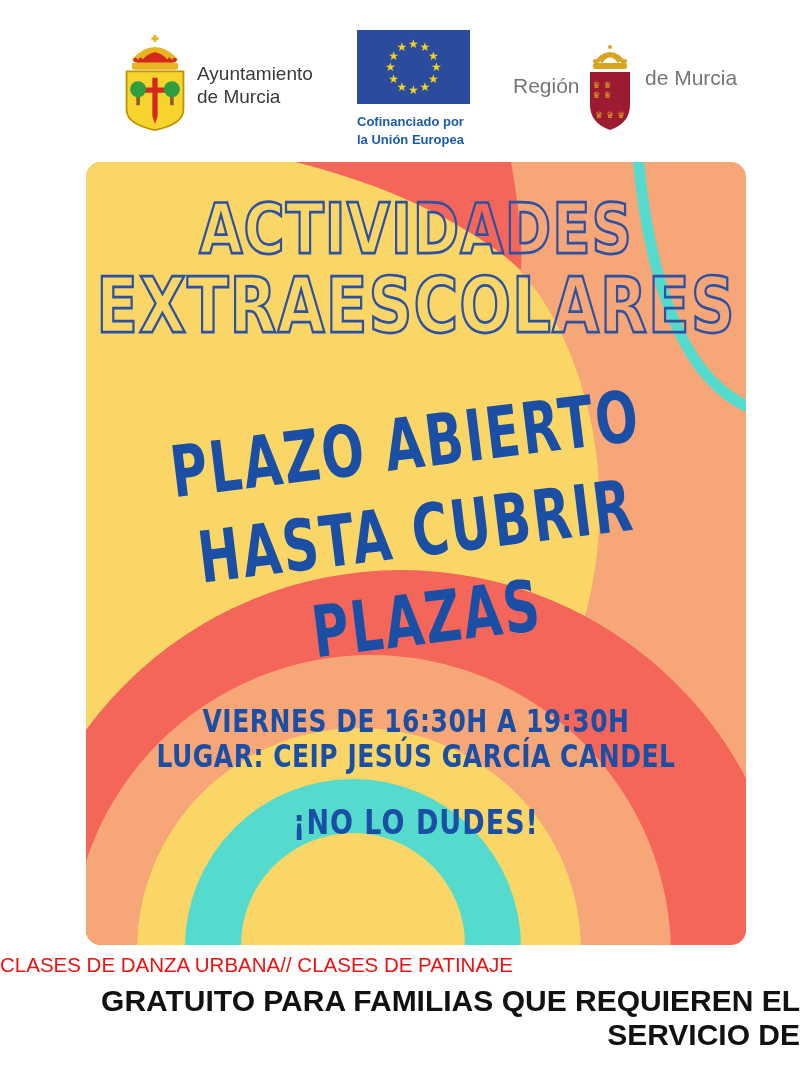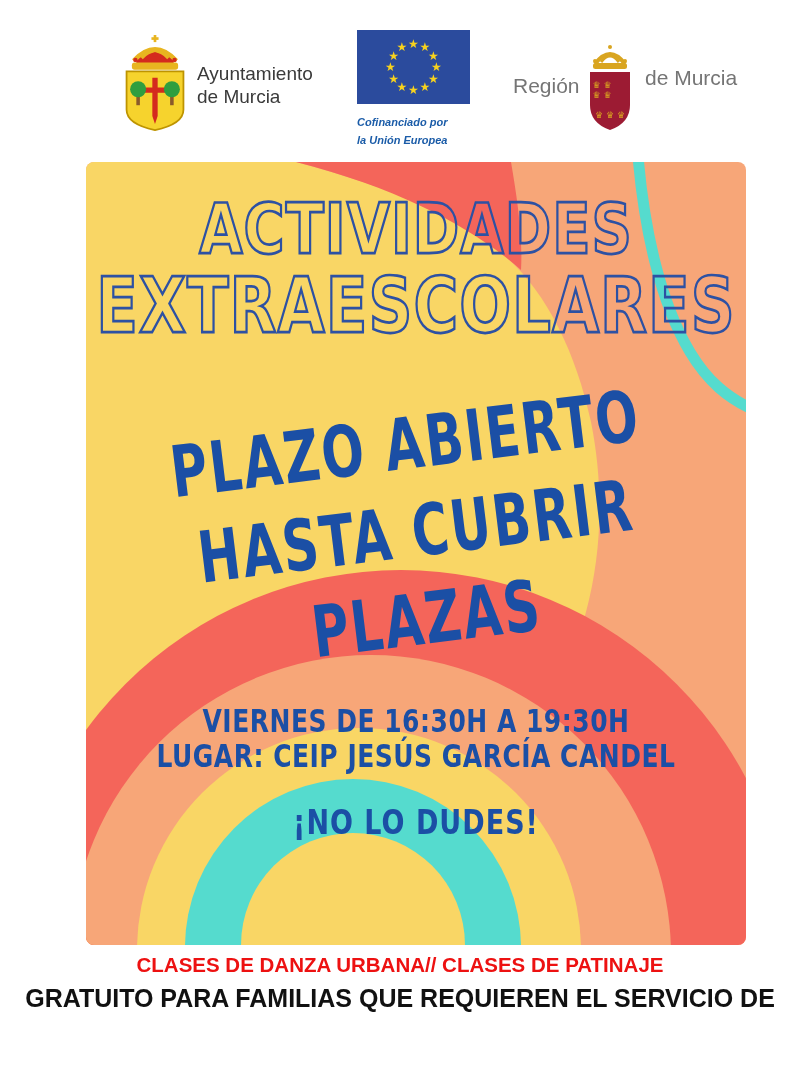--- a/index.html
+++ b/index.html
@@ -17,30 +17,30 @@
   .logo-group{position:absolute;}
   .ricote-group{left:115px;top:28px;width:200px;height:110px;}
   .ricote-coa{position:absolute;left:0;top:0;}
   .ricote-text{position:absolute;left:82px;top:34px;color:var(--ricote-gray);
                font-size:19px;line-height:23px;}
   .eu-group{left:357px;top:30px;width:140px;}
   .eu-flag{position:relative;width:113px;height:74px;background:var(--eu-blue);}
   .eu-star{position:absolute;transform:translate(-50%,-50%);color:var(--gold);
            font-size:12px;line-height:1;font-family:"DejaVu Sans",sans-serif;}
   .eu-caption{margin-top:9px;color:var(--eu-text);font-weight:bold;
-              font-size:11px;line-height:18px;font-style:italic;}
+              font-size:13px;line-height:18px;}
   .murcia-group{left:513px;top:42px;width:230px;height:95px;color:var(--murcia-gray);
                 font-size:21px;}
   .murcia-left{position:absolute;left:0;top:32px;}
   .murcia-right{position:absolute;left:132px;top:24px;}
   .murcia-coa{position:absolute;left:68px;top:0;}
 
   
   .poster{position:absolute;left:86px;top:162px;width:660px;height:783px;
-          border-radius:8px;overflow:hidden;}
+          border-radius:15px;overflow:hidden;}
   .poster-art{position:absolute;left:0;top:0;width:660px;height:783px;}
   .fill-orange{fill:var(--orange);} .fill-yellow{fill:var(--yellow);}
   .fill-coral{fill:var(--coral);} .fill-teal{fill:var(--teal);}
   .stroke-teal{stroke:var(--teal);fill:none;stroke-width:11;stroke-linecap:round;}
 
   .poster-layer{position:absolute;left:0;top:0;width:100%;text-align:center;}
   .outline-title{font-family:"DejaVu Sans",sans-serif;font-weight:bold;
                  color:transparent;-webkit-text-stroke:2.2px var(--outline);
                  letter-spacing:1px;white-space:nowrap;}
   .title-1{top:34px;font-size:56px;transform:scaleY(1.25);}
@@ -52,25 +52,25 @@
                 height:88px;line-height:88px;transform:scaleY(1.42);
                 white-space:nowrap;}
 
   .detail-line{font-family:"DejaVu Sans",sans-serif;font-weight:bold;color:var(--blue);
                white-space:nowrap;}
   .schedule{top:545px;font-size:25px;transform:scaleY(1.28);letter-spacing:.5px;}
   .location{top:580px;font-size:25px;transform:scaleY(1.28);letter-spacing:.5px;}
   .cta{top:645px;font-size:27px;transform:scaleY(1.25);letter-spacing:1px;}
 
   
-  .footer-classes{position:absolute;left:0;top:953px;width:100%;text-align:center;
-                  color:var(--footer-red);font-weight:bold;font-size:20.5px;
+  .footer-classes{position:absolute;left:0;top:953px;width:100%;text-align:left;
+                  color:var(--footer-red);font-weight:normal;font-size:20.5px;
                   font-family:"Liberation Sans",sans-serif;}
-  .footer-info{position:absolute;left:0;width:100%;text-align:center;color:var(--ink);
-               font-weight:bold;font-size:25px;font-family:"Liberation Sans",sans-serif;}
+  .footer-info{position:absolute;left:0;width:100%;text-align:right;color:var(--ink);
+               font-weight:bold;font-size:30px;font-family:"Liberation Sans",sans-serif;}
   .footer-info.l1{top:984px;} .footer-info.l2{top:1012px;}
 </style>
 </head>
 <body>
 
 <div id="page">
 
   <div class="logo-group ricote-group">
     <svg class="ricote-coa" width="80" height="110" viewBox="0 0 90 112">
 

